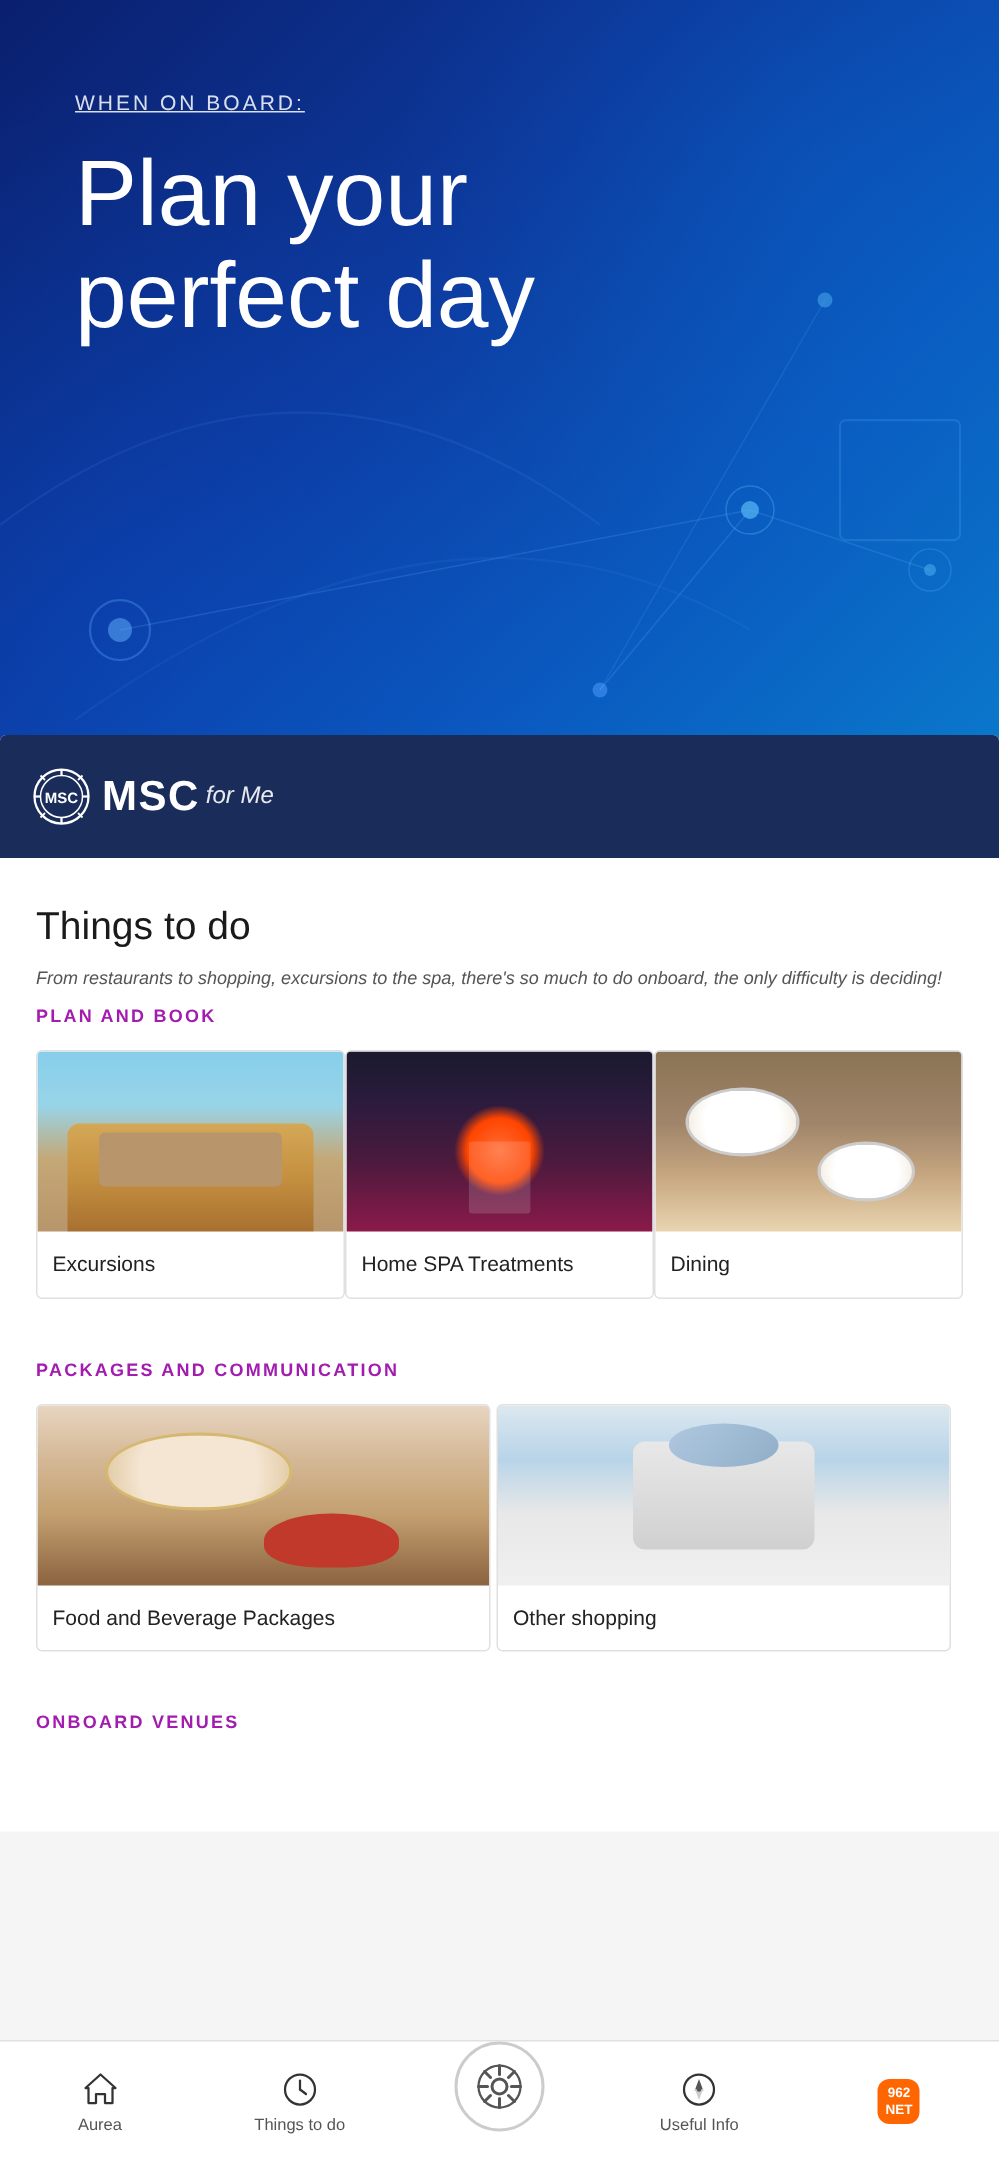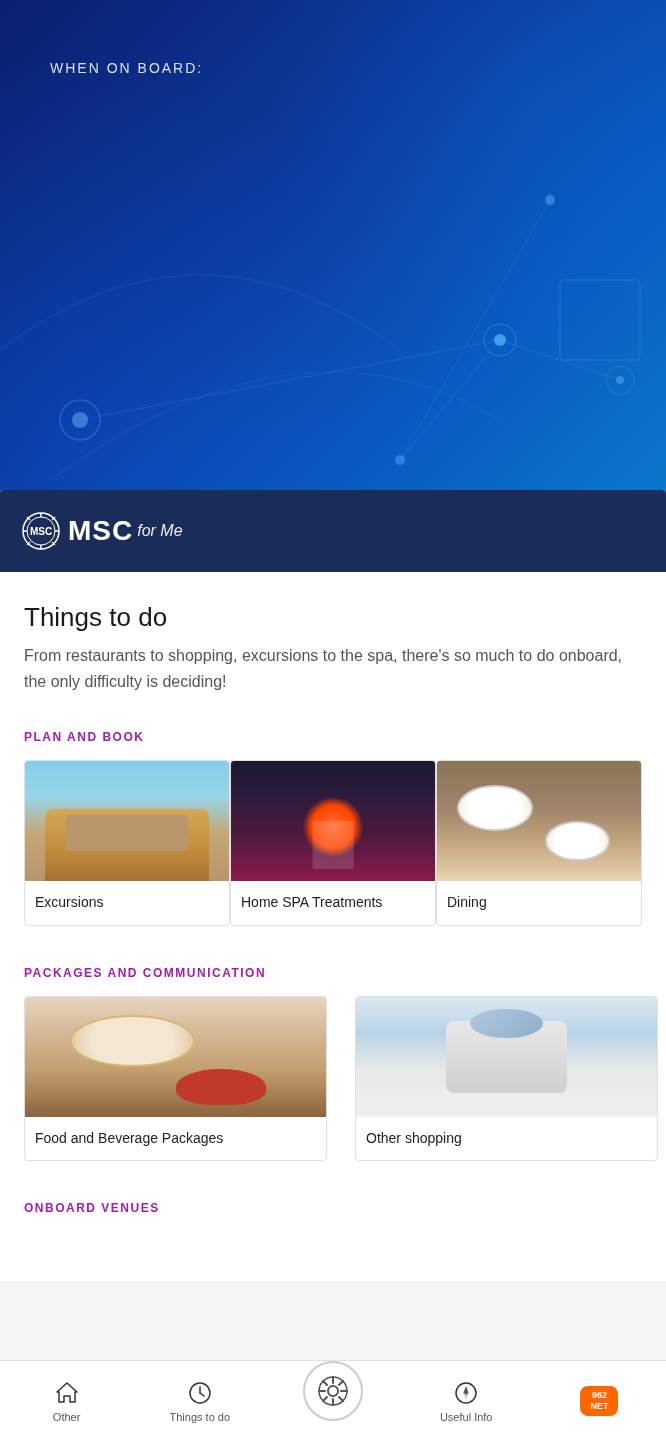--- a/index.html
+++ b/index.html
@@ -37,20 +37,21 @@
     }
     .hero-label {
       color: rgba(255,255,255,0.85);
       font-size: 14px;
       font-weight: 400;
       letter-spacing: 2px;
       text-transform: uppercase;
       margin-bottom: 20px;
       position: relative;
       z-index: 2;
+      text-decoration: underline;
     }
     .hero-title {
       color: #ffffff;
       font-size: 62px;
       font-weight: 300;
       line-height: 1.1;
       position: relative;
       z-index: 2;
     }
 
@@ -100,24 +101,24 @@
       background: #ffffff;
       padding: 30px 24px;
     }
     .section-heading {
       font-size: 26px;
       font-weight: 400;
       color: #1a1a1a;
       margin-bottom: 10px;
     }
     .section-desc {
-      font-size: 16px;
+      font-size: 12px;
       color: #555;
       line-height: 1.6;
-      margin-bottom: 28px;
+      font-style: italic;
     }
 
     .category-label {
       font-size: 12px;
       font-weight: 700;
       color: #a21caf;
       letter-spacing: 1.5px;
       text-transform: uppercase;
       margin-bottom: 16px;
       padding-top: 8px;
@@ -255,21 +256,21 @@
       content: '';
       position: absolute;
       top: 10%; left: 38%; width: 24%; height: 24%;
       background: linear-gradient(135deg, #b0c8e0 0%, #90aec8 100%);
       border-radius: 50%;
     }
 
     
     .packages-grid {
       display: flex;
-      gap: 28px;
+      gap: 4px;
       margin-bottom: 32px;
     }
     .packages-grid .plan-card {
       flex: 0 0 calc(50% - 6px);
       max-width: calc(50% - 6px);
     }
 
     
     .onboard-section {
       padding-bottom: 20px;
@@ -291,21 +292,21 @@
     }
     .nav-item {
       display: flex;
       flex-direction: column;
       align-items: center;
       gap: 4px;
       cursor: pointer;
       flex: 1;
     }
     .nav-icon {
-      width: 38px;
+      width: 28px;
       height: 28px;
       display: flex;
       align-items: center;
       justify-content: center;
     }
     .nav-label {
       font-size: 11px;
       color: #555;
     }
     .nav-item.center-item {
@@ -343,21 +344,22 @@
     <line x1="400" y1="460" x2="550" y2="200" stroke="rgba(100,180,255,0.15)" stroke-width="1"></line>
 
     <rect x="560" y="280" width="80" height="80" fill="none" stroke="rgba(100,180,255,0.2)" stroke-width="1.5" rx="4"></rect>
 
     <path d="M 0 350 Q 200 200 400 350" fill="none" stroke="rgba(100,180,255,0.1)" stroke-width="1.5"></path>
     <path d="M 50 480 Q 300 300 500 420" fill="none" stroke="rgba(100,180,255,0.08)" stroke-width="1.5"></path>
   </svg>
 
   <div class="hero-label">WHEN ON BOARD:</div>
   <div class="hero-title">
-    <br>
+    <span>Plan your</span><br>
+    <span>perfect day</span>
   </div>
 </div>
 
 <div class="card-container">
 
   <div class="msc-bar">
     <div class="msc-logo">
       <svg class="msc-logo-icon" viewBox="0 0 38 38" xmlns="http://www.w3.org/2000/svg">
         <circle cx="19" cy="19" r="18" fill="none" stroke="white" stroke-width="1.5"></circle>
         <circle cx="19" cy="19" r="14" fill="none" stroke="white" stroke-width="1"></circle>
@@ -424,21 +426,21 @@
   </div>
 </div>
 
 <div class="bottom-nav">
   <div class="nav-item">
     <div class="nav-icon">
       <svg width="26" height="26" viewBox="0 0 26 26" xmlns="http://www.w3.org/2000/svg">
         <path d="M13 3 L3 12 L5 12 L5 22 L10 22 L10 16 L16 16 L16 22 L21 22 L21 12 L23 12 Z" fill="none" stroke="#333" stroke-width="1.5" stroke-linejoin="round"></path>
       </svg>
     </div>
-    <span class="nav-label">Other</span>
+    <span class="nav-label">Aurea</span>
   </div>
 
   <div class="nav-item">
     <div class="nav-icon">
       <svg width="26" height="26" viewBox="0 0 26 26" xmlns="http://www.w3.org/2000/svg">
         <circle cx="13" cy="13" r="10" fill="none" stroke="#333" stroke-width="1.5"></circle>
         <line x1="13" y1="7" x2="13" y2="13" stroke="#333" stroke-width="1.5" stroke-linecap="round"></line>
         <line x1="13" y1="13" x2="17" y2="16" stroke="#333" stroke-width="1.5" stroke-linecap="round"></line>
       </svg>
     </div>

